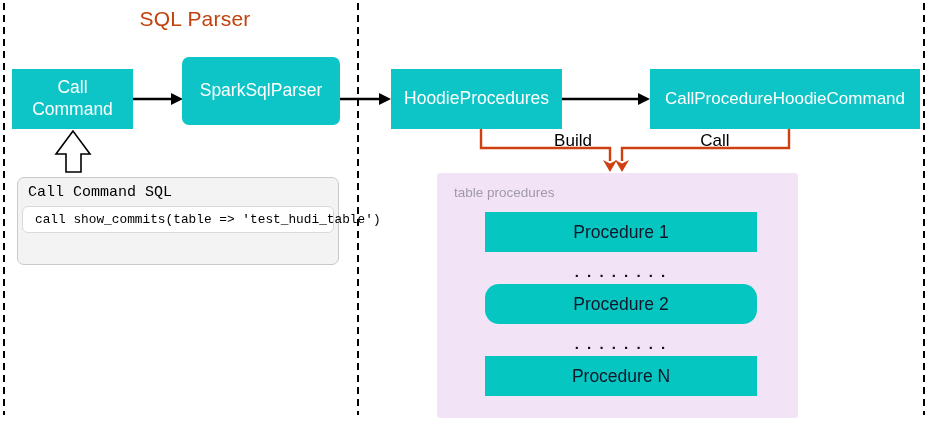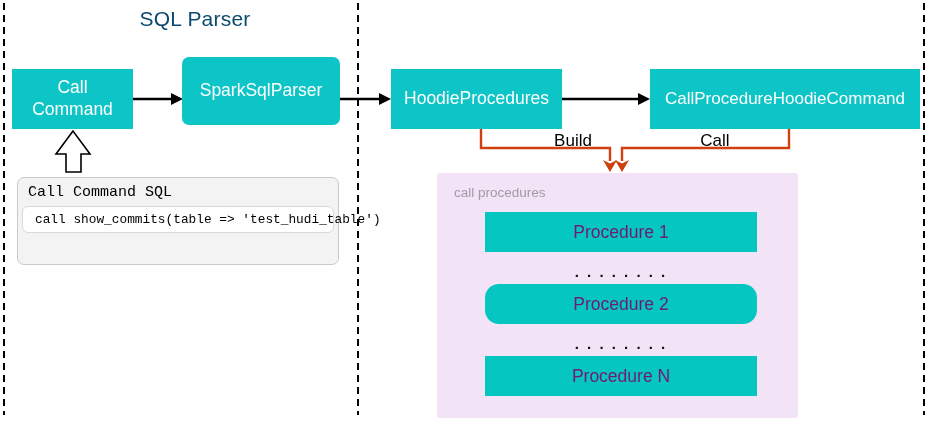--- a/index.html
+++ b/index.html
@@ -13,21 +13,21 @@
   }
   .overlay-svg {
     position: absolute;
     left: 0; top: 0;
     width: 932px; height: 443px;
   }
   .section-title {
     position: absolute;
     top: 7px;
     font-size: 21px;
-    color: #0c4a6e;
+    color: #c2410c;
     text-align: center;
     letter-spacing: 0.2px;
   }
   .title-sql { left: 20px; width: 350px; }
   .title-proc { left: 358px; width: 566px; }
   .node {
     position: absolute;
     background: #0dc5c7;
     color: #ffffff;
     display: flex;
@@ -96,21 +96,21 @@
     left: 17px; top: 12px;
     font-size: 13.5px;
     color: #a09aa6;
   }
   .proc-item {
     position: absolute;
     left: 48px;
     width: 272px;
     height: 40px;
     background: #06c6c2;
-    color: #701a75;
+    color: #0f172a;
     display: flex;
     align-items: center;
     justify-content: center;
     font-size: 17.5px;
   }
   .proc-1 { top: 39px; }
   .proc-2 { top: 111px; border-radius: 14px; }
   .proc-n { top: 183px; }
   .proc-ellipsis {
     position: absolute;
@@ -171,21 +171,21 @@
 
   <div class="edge-label label-build">Build</div>
   <div class="edge-label label-call">Call</div>
 
   <div class="sql-panel">
     <div class="sql-panel-title">Call Command SQL</div>
     <div class="sql-row sql-row-1">call show_commits(table =&gt; 'test_hudi_table')</div>
   </div>
 
   <div class="user-proc-panel">
-    <div class="user-proc-label">call procedures</div>
+    <div class="user-proc-label">table procedures</div>
     <div class="proc-item proc-1">Procedure 1</div>
     <div class="proc-ellipsis ellipsis-1">. . . . . . . .</div>
     <div class="proc-item proc-2">Procedure 2</div>
     <div class="proc-ellipsis ellipsis-2">. . . . . . . .</div>
     <div class="proc-item proc-n">Procedure N</div>
   </div>
 
 </div>
 
 </body></html>

